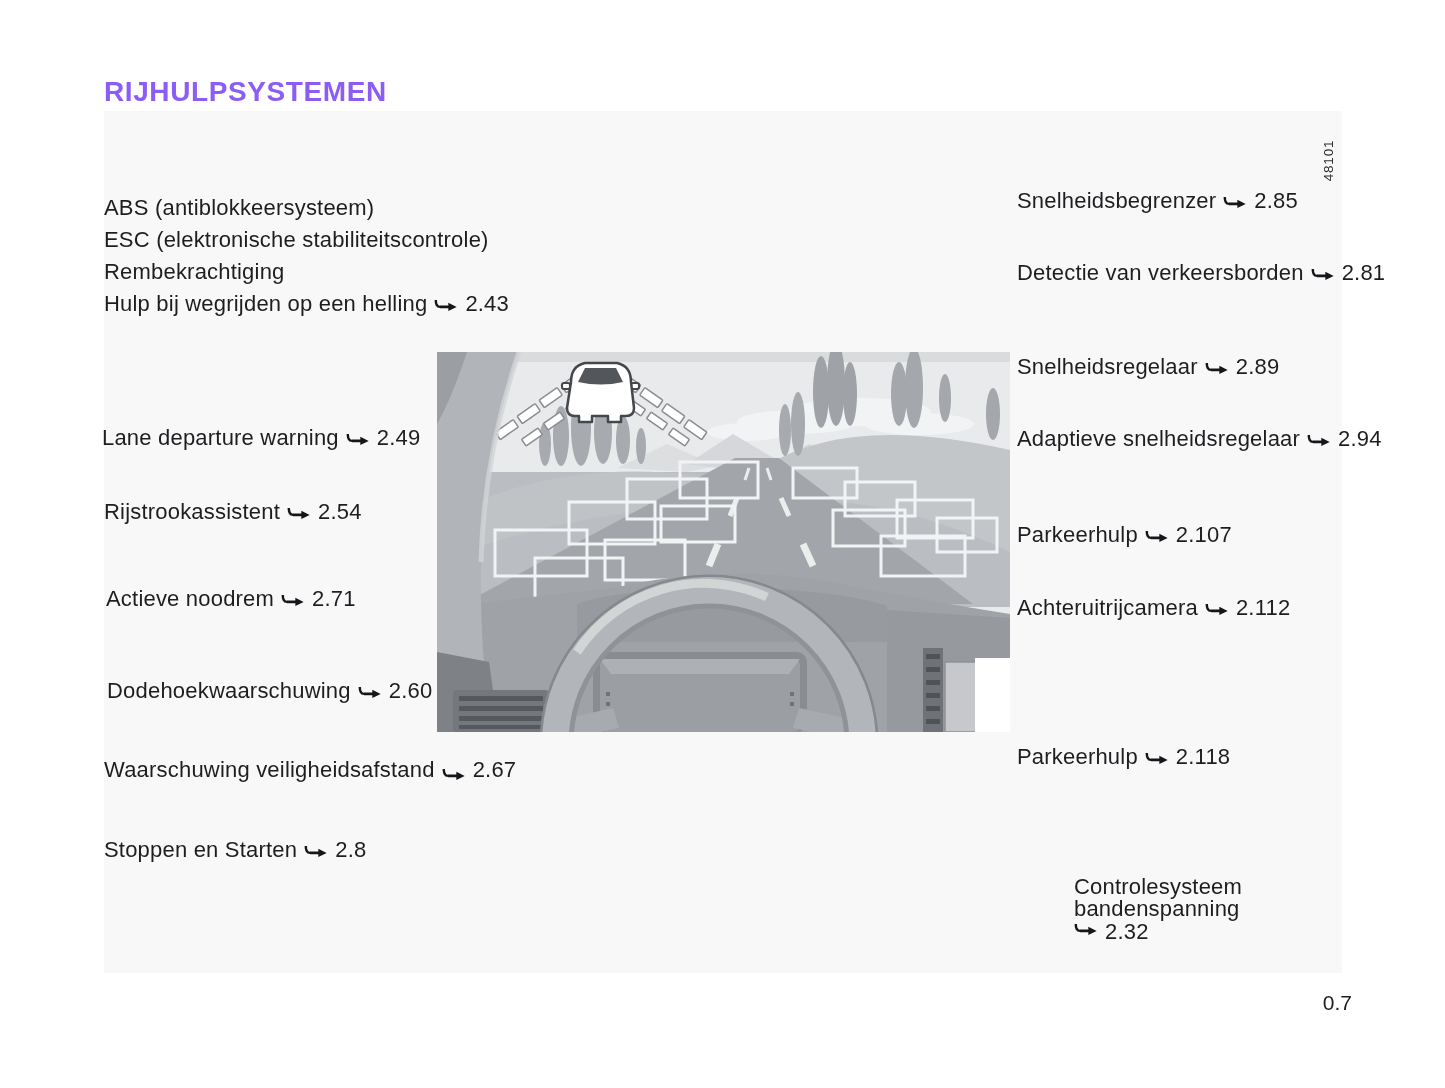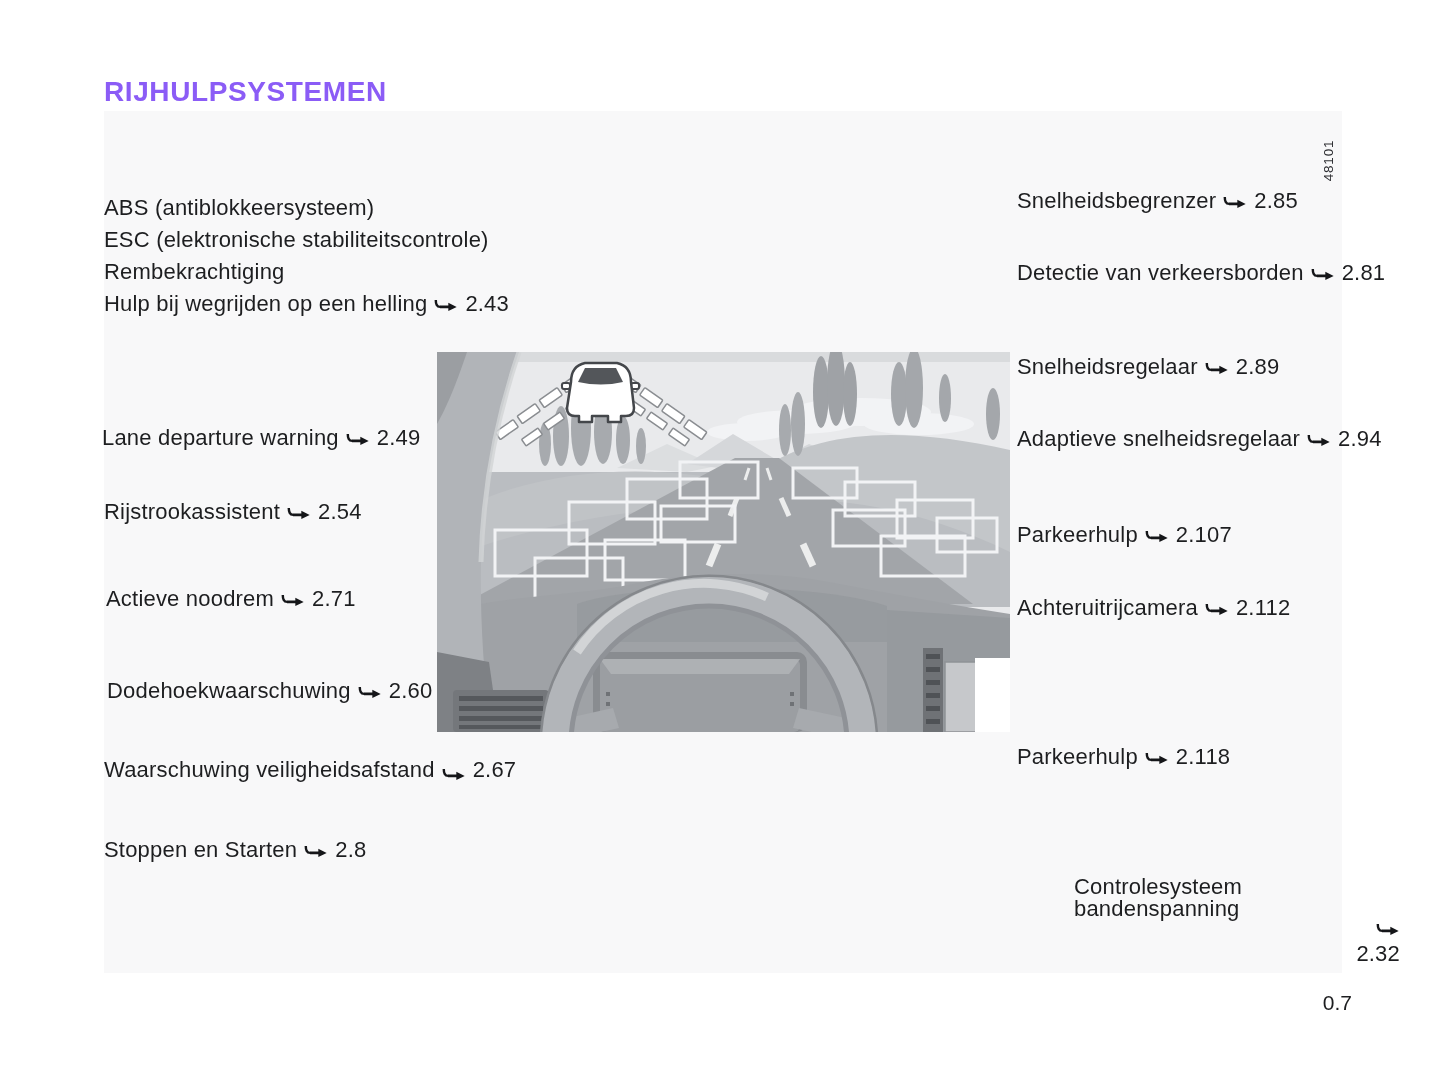--- a/index.html
+++ b/index.html
@@ -8,21 +8,21 @@
     font-family:"Liberation Sans", sans-serif;color:#1d1e20;overflow:hidden;
   }
   .plate{position:absolute;left:104px;top:111px;width:1238px;height:862px;background:#f8f8f9;}
   .page-title{position:absolute;left:104px;top:57px;font-size:28px;font-weight:bold;letter-spacing:.6px;color:#8b5cf6;}
   .vcode{position:absolute;left:1283px;top:153px;width:90px;text-align:center;font-size:13.5px;color:#2e2f33;letter-spacing:.8px;transform:rotate(-90deg);}
   .pagenum{position:absolute;right:93px;top:991px;font-size:21px;color:#1d1e20;}
   .row{position:absolute;display:flex;align-items:center;gap:7px;font-size:22px;letter-spacing:.2px;white-space:nowrap;line-height:22px;}
   .row .arrow{flex:0 0 auto;margin-top:2px;}
   .row.two-line{display:block;white-space:normal;}
   .row.two-line .jtext{display:block;width:326px;text-align:justify;text-align-last:justify;}
-  .row.two-line .line2{display:flex;align-items:flex-end;gap:7px;margin-top:1px;flex-direction:column;}
+  .row.two-line .line2{display:flex;align-items:flex-start;gap:7px;margin-top:1px;}
   .illu{position:absolute;left:437px;top:352px;width:573px;height:380px;}
   svg{display:block;}
 </style>
 </head>
 <body>
 
 <div class="plate"></div>
 
 <h1 class="page-title">RIJHULPSYSTEMEN</h1>
 

